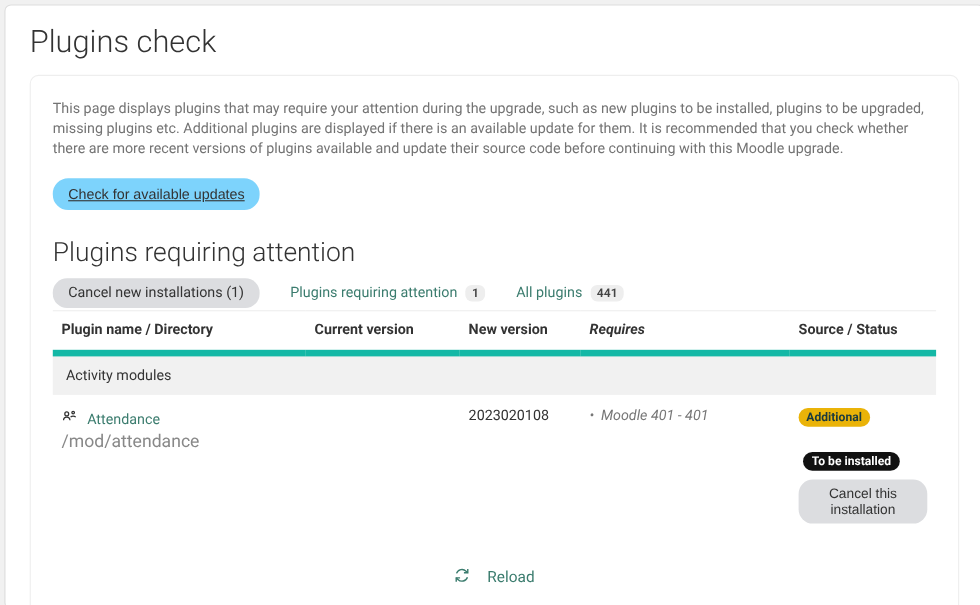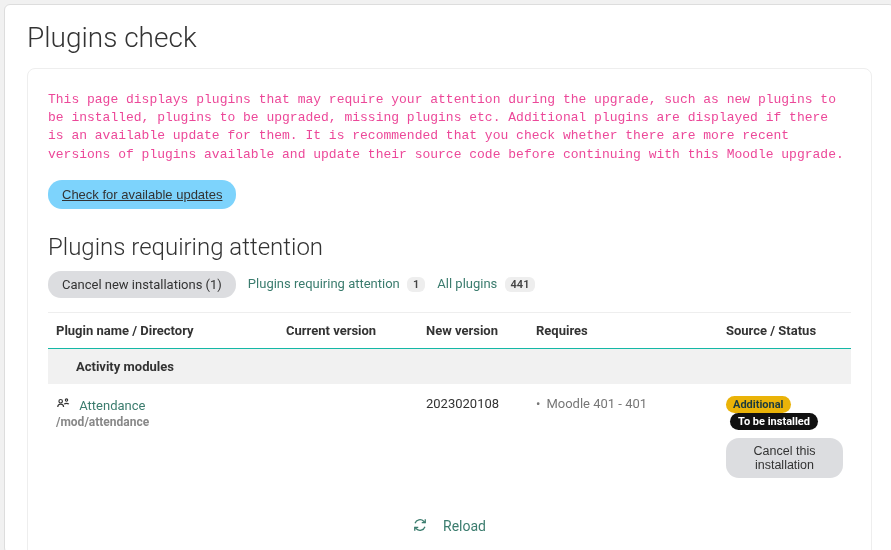--- a/index.html
+++ b/index.html
@@ -24,25 +24,24 @@
       color: #333;
       margin-bottom: 14px;
     }
     .card {
       background: #fff;
       border: 1px solid #eee;
       border-radius: 8px;
       padding: 22px 20px 20px 20px;
     }
     .intro {
-      color: #ec4899;
+      color: #737373;
       line-height: 1.4;
       font-size: 13px;
       margin-bottom: 16px;
-      font-family: Liberation Mono, monospace;
     }
     .btn-grey {
       background: #7dd3fc;
       border: none;
       color: #333;
       font-size: 13px;
       padding: 7px 14px;
       border-radius: 14px;
       cursor: pointer;
       display: inline-block;
@@ -60,22 +59,22 @@
     }
     .section-title {
       font-size: 24px;
       font-weight: 300;
       color: #333;
       margin: 24px 0 10px 0;
     }
     .tabs {
       display: flex;
       align-items: center;
-      gap: 12px;
-      margin-bottom: 14px;
+      gap: 28px;
+      margin-bottom: 2px;
       font-size: 13px;
     }
     .tab-pill {
       background: #dcdde0;
       padding: 6px 14px;
       border-radius: 13px;
       color: #333;
       cursor: pointer;
     }
     .tab-link {
@@ -95,50 +94,50 @@
     table {
       width: 100%;
       border-collapse: collapse;
     }
     thead th {
       text-align: left;
       font-size: 13px;
       font-weight: 700;
       color: #333;
       border-top: 1px solid #eee;
-      border-bottom: 1px solid #14b8a6;
+      border-bottom: 6px solid #14b8a6;
       padding: 10px 8px;
     }
     .group-row td {
       background: #f1f1f1;
-      font-weight: 700;
-      font-size: 13px;
-      padding: 10px 28px;
+      font-weight: 400;
+      font-size: 13px;
+      padding: 10px 12px;
     }
     tbody td {
       padding: 12px 8px;
       font-size: 13px;
       vertical-align: top;
     }
     .plugin-name {
       color: #3b7c6e;
     }
     .plugin-dir {
       color: #888;
-      font-size: 12px;
+      font-size: 16px;
       margin-top: 2px;
-      font-weight: bold;
     }
     .icon-bell {
       margin-right: 6px;
       color: #333;
       font-size: 13px;
     }
     .requires-item {
       color: #777;
+      font-style: italic;
     }
     .bullet {
       color: #777;
       margin-right: 6px;
     }
     .badge-additional {
       background: #eab308;
       color: #1a3a3f;
       font-size: 11px;
       font-weight: 700;
@@ -148,20 +147,21 @@
     }
     .badge-tobe {
       background: #111;
       color: #fff;
       font-size: 11px;
       font-weight: 700;
       padding: 2px 8px;
       border-radius: 9px;
       display: inline-block;
       margin-left: 4px;
+      margin-top: 23px;
     }
     .cancel-install-wrap { margin-top: 8px; }
     .footer-actions {
       text-align: center;
       margin-top: 28px;
     }
     .reload-link {
       color: #3b7c6e;
       cursor: pointer;
       font-size: 14px;
@@ -189,21 +189,21 @@
       color: #fff;
       font-size: 14px;
       padding: 9px 20px;
       border-radius: 18px;
       cursor: pointer;
       display: inline-block;
     }
     .col-plugin { width: 230px; }
     .col-curver { width: 140px; margin-left: 40px; }
     .col-newver { width: 110px; }
-    .col-req    { width: 190px; }
+    .col-req    { width: 190px; font-style: italic; }
   </style>
 </head>
 <body>
 
 <div class="outer">
   <h1 class="page-title">Plugins check</h1>
 
   <div class="card">
 
     <p class="intro">This page displays plugins that may require your attention during the upgrade, such as new plugins to be installed, plugins to be upgraded, missing plugins etc. Additional plugins are displayed if there is an available update for them. It is recommended that you check whether there are more recent versions of plugins available and update their source code before continuing with this Moodle upgrade.</p>

